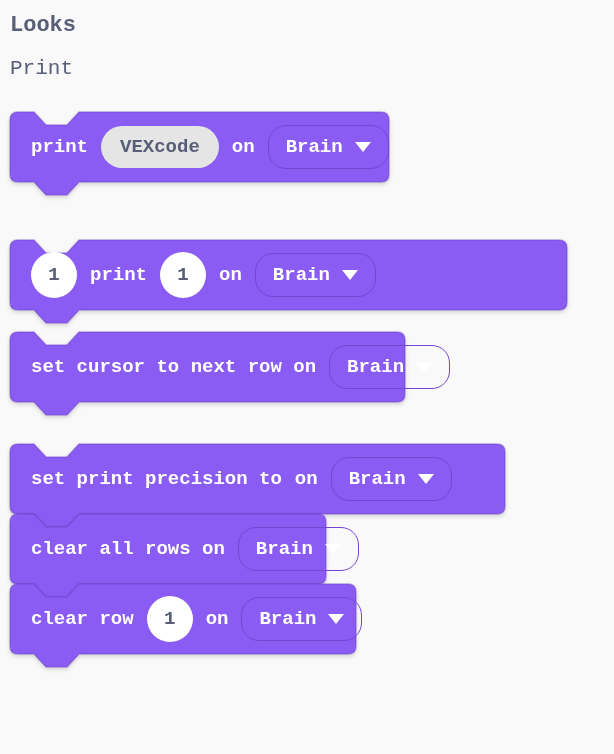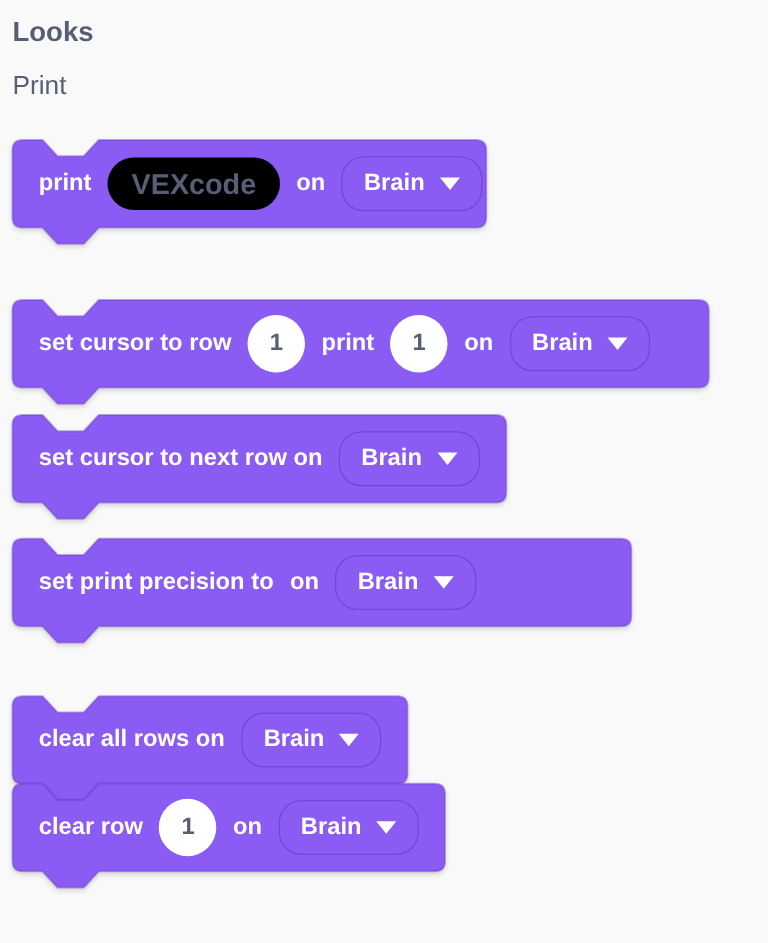--- a/index.html
+++ b/index.html
@@ -5,45 +5,45 @@
   :root{
     --purple:#8A5CF3;
     --purple-outline:#6F3EC9;
     --purple-dark:#7645D2;
     --text-dark:#575E75;
     --page-bg:#F9F9F9;
   }
   *{box-sizing:border-box;margin:0;padding:0;}
   html,body{width:614px;height:754px;}
   body{background:var(--page-bg);font-family:"Liberation Sans",sans-serif;overflow:hidden;}
-  .page{padding:12px 0 0 10px;}
+  .page{padding:12px 0 0 10px;font-family:Liberation Mono, monospace;}
   .hdr-category{font-size:22px;line-height:27px;font-weight:700;color:var(--text-dark);}
   .hdr-section{font-size:21px;line-height:25px;font-weight:400;color:var(--text-dark);margin-top:17px;}
   .blocks{margin-top:31px;}
   .block{
     position:relative;display:flex;width:max-content;align-items:center;
     height:70px;padding:0 21px;gap:13px;
     color:#fff;font-size:19px;font-weight:700;cursor:grab;
   }
   .block>*:not(.blk-shape){position:relative;z-index:1;}
   .blk-shape{
     position:absolute;left:0;top:0;z-index:0;overflow:visible;
     filter:drop-shadow(0 2px 2px rgba(0,0,0,0.16));
   }
   .blk-shape path{
     fill:var(--purple);
     stroke:var(--purple-outline);stroke-opacity:0.45;
     stroke-width:1.5;stroke-linejoin:round;
   }
   .blk-label{white-space:nowrap;}
   .oval-input{
-    background:#000000;color:var(--text-dark);
+    background:#e5e5e5;color:var(--text-dark);
     height:42px;min-width:64px;border-radius:21px;padding:12px 19px;
     display:flex;align-items:center;justify-content:center;
-    font-size:23px;font-weight:700;cursor:text;white-space:nowrap;
+    font-size:19px;font-weight:700;cursor:text;white-space:nowrap;
   }
   .round-input{
     background:#fff;color:var(--text-dark);
     width:46px;height:46px;border-radius:50%;
     display:flex;align-items:center;justify-content:center;
     font-size:19px;font-weight:700;cursor:text;
   }
   .dropdown{
     display:flex;align-items:center;gap:12px;
     height:44px;padding:0 17px;
@@ -51,22 +51,22 @@
     cursor:pointer;white-space:nowrap;
   }
   .caret{
     width:0;height:0;flex:0 0 auto;
     border-left:8px solid transparent;
     border-right:8px solid transparent;
     border-top:10px solid #fff;
   }
   .mt-58{margin-top:58px}
   .mt-28{margin-top:22px}
-  .mt-29{margin-top:29px}
-  .mt-56{margin-top:56px}
+  .mt-29{margin-top:42px}
+  .mt-56{}
   .mt-27{}
 </style>
 </head>
 <body>
 
 <div class="page">
   <div class="hdr-category">Looks</div>
   <div class="hdr-section">Print</div>
   <div class="blocks">
     <div class="block">
@@ -78,21 +78,20 @@
         <span class="blk-label">on</span>
         <span class="dropdown">
           <span class="dd-value">Brain</span>
           <span class="caret"></span>
         </span>
       </div>
     <div class="block mt-58">
         <svg class="blk-shape" width="557" height="86">
           <path d="M 8 0 H 24 L 36 13 H 57 L 69 0 H 549 Q 557 0 557 8 V 62 Q 557 70 549 70 H 69 L 57 83 H 36 L 24 70 H 8 Q 0 70 0 62 V 8 Q 0 0 8 0 Z"></path>
         </svg>
-        <span class="blk-label">set cursor to row</span>
         <span class="round-input">1</span>
         <span class="blk-label">print</span>
         <span class="round-input">1</span>
         <span class="blk-label">on</span>
         <span class="dropdown">
           <span class="dd-value">Brain</span>
           <span class="caret"></span>
         </span>
       </div>
     <div class="block mt-28">

